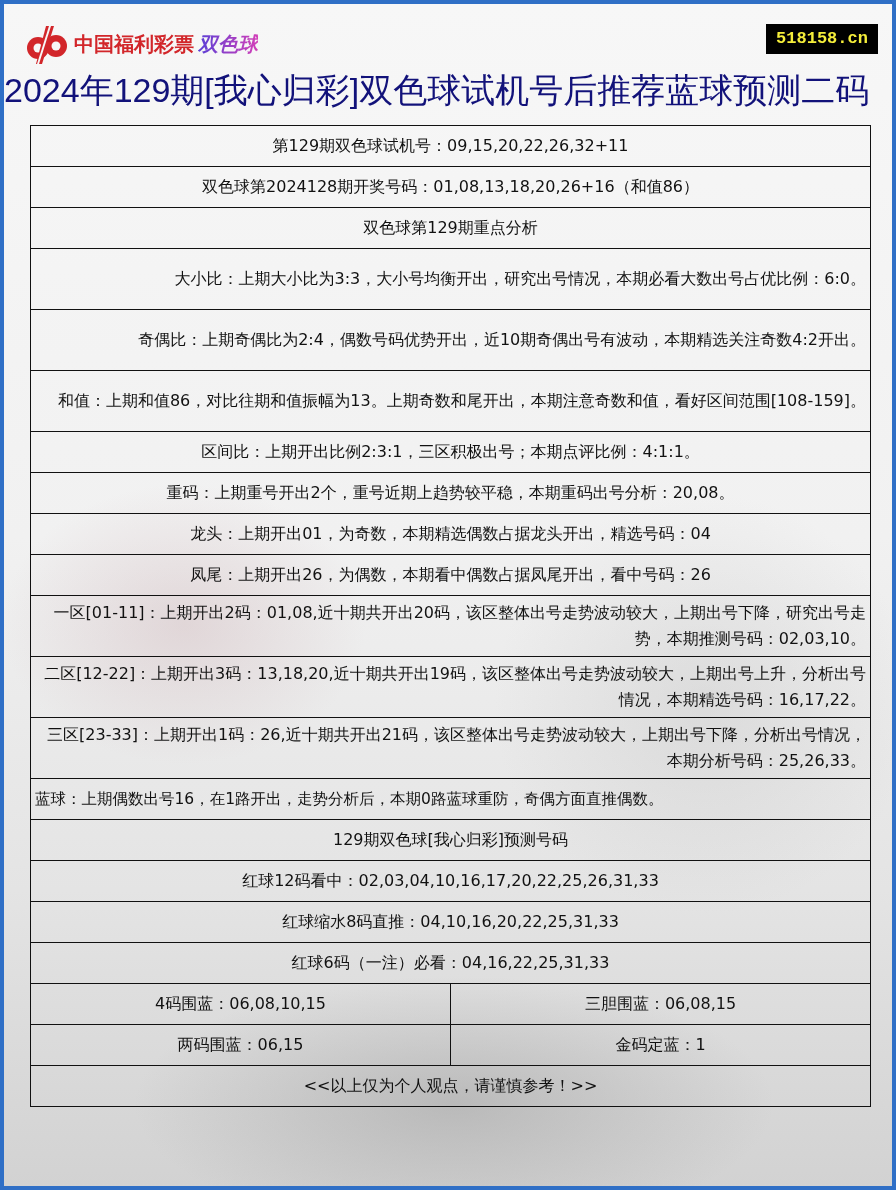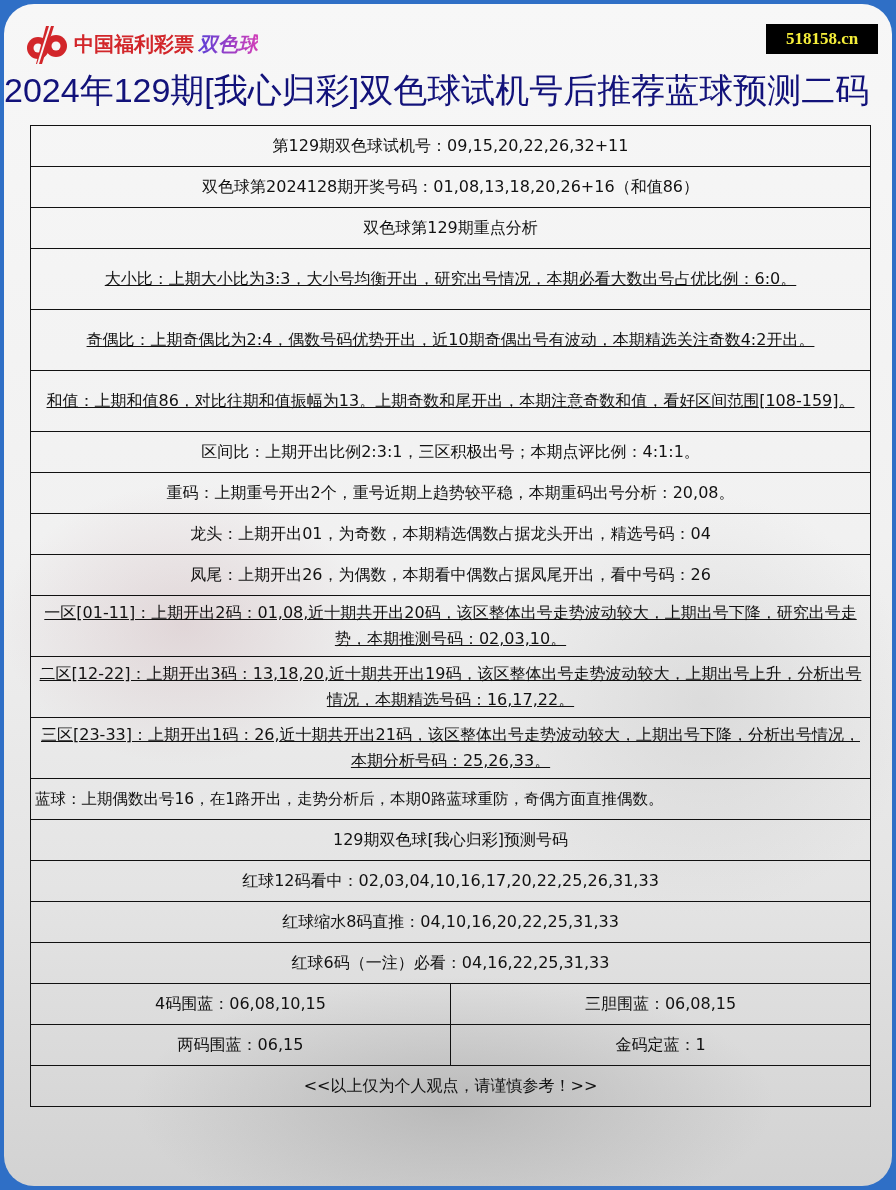--- a/index.html
+++ b/index.html
@@ -8,59 +8,58 @@
     font-family: "DejaVu Serif", "Liberation Serif", serif;
     background: #2f6fc6;
   }
   .page {
     position: absolute; left: 4px; top: 4px; right: 4px; bottom: 4px;
     background:
       radial-gradient(ellipse 260px 200px at 180px 620px, rgba(200,170,175,0.35), rgba(255,255,255,0) 70%),
       radial-gradient(ellipse 300px 300px at 700px 700px, rgba(190,190,190,0.35), rgba(255,255,255,0) 70%),
       radial-gradient(ellipse 400px 160px at 450px 1100px, rgba(150,150,150,0.45), rgba(255,255,255,0) 80%),
       linear-gradient(180deg, #f7f7f7 0%, #f1f1f1 45%, #e4e4e4 75%, #d2d2d2 100%);
-    border-radius: 30px;
   }
   .logo {
     position: absolute; left: 20px; top: 20px; height: 40px;
     display: flex; align-items: center; gap: 4px;
   }
   .logo-mark { width: 46px; height: 40px; }
   .logo-text-a {
     font-family: "DejaVu Sans", sans-serif; font-weight: bold; font-size: 20px;
     color: #d2262a; letter-spacing: 0px;
   }
   .logo-text-b {
     font-family: Liberation Sans, sans-serif; font-weight: bold; font-style: italic; font-size: 20px;
     background: linear-gradient(90deg, #5a3fd6, #d23fb8);
     -webkit-background-clip: text; background-clip: text; color: transparent;
   }
   .site-badge {
     position: absolute; left: 762px; top: 20px; width: 112px; height: 30px;
     background: #000; color: #f5ee3a;
-    font-family: Liberation Serif, serif; font-weight: bold;
+    font-family: Liberation Mono, monospace; font-weight: bold;
     font-size: 17px; line-height: 30px; text-align: center;
   }
   .title {
     position: absolute; left: 0; right: 0; top: 64px; text-align: left;
     font-size: 34px; color: #12127a; font-family: Liberation Sans, sans-serif;
     letter-spacing: 0px; white-space: nowrap;
   }
   table.main {
     position: absolute; left: 30px; top: 125px; width: 841px;
     border-collapse: collapse; table-layout: fixed;
     font-family: "DejaVu Sans", "Liberation Sans", sans-serif;
     font-size: 16px; color: #111;
   }
   table.main td {
     border: 1.5px solid #111; padding: 0 4px; line-height: 26px;
     background: transparent;
   }
   td.c { text-align: center; height: 40px; }
-  td.l { text-align: center; height: 60px; vertical-align: middle; padding-left: 3px; text-decoration: underline; }
+  td.l { text-align: right; height: 60px; vertical-align: middle; padding-left: 3px; }
   td.n { text-align: left; height: 40px; padding-left: 2px; white-space: nowrap; font-size: 15.5px; }
 </style>
 </head>
 <body>
 
 <div class="page">
 
   <div class="logo">
     <svg class="logo-mark" viewBox="0 0 46 40">
       <circle cx="14" cy="24" r="11" fill="#d2262a"></circle>

